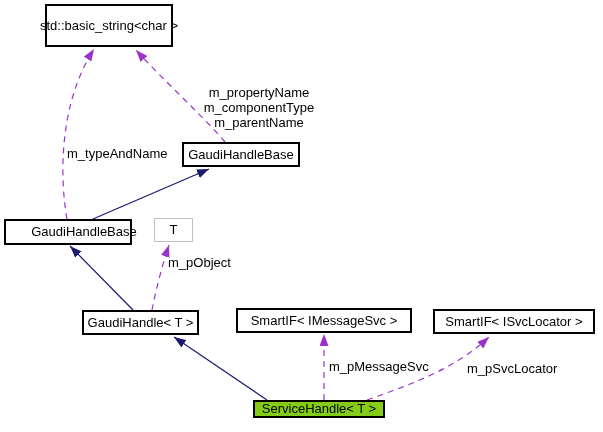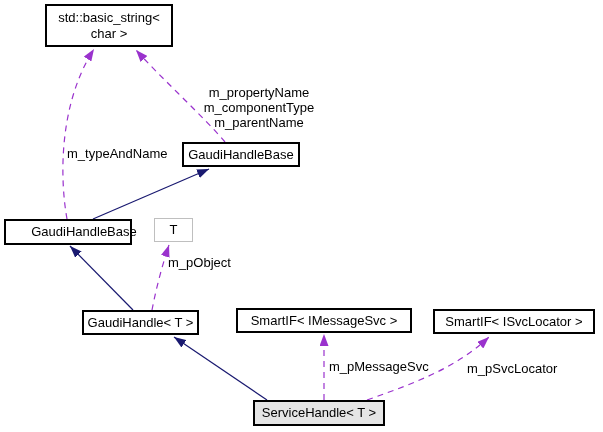--- a/index.html
+++ b/index.html
@@ -17,35 +17,34 @@
     position: absolute;
     left: 0; top: 0;
     width: 603px; height: 432px;
   }
   .node {
     position: absolute;
     box-sizing: border-box;
     background: #ffffff;
     border: 2px solid #000000;
     display: flex;
-    flex-direction: column;
     align-items: center;
     justify-content: center;
     text-align: center;
     line-height: 16px;
     white-space: nowrap;
   }
   .n-string  { left: 45px;  top: 4px;   width: 128px; height: 43px; }
   .n-info    { left: 182px; top: 142px; width: 118px; height: 25px; }
   .n-base    { left: 4px;   top: 219px; width: 128px; height: 26px; padding-left: 32px; }
   .n-t       { left: 154px; top: 218px; width: 39px;  height: 24px; border: 1px solid #bfbfbf; }
   .n-handle  { left: 82px;  top: 310px; width: 117px; height: 25px; }
   .n-imsg    { left: 236px; top: 308px; width: 176px; height: 25px; }
   .n-isvc    { left: 433px; top: 309px; width: 162px; height: 25px; }
-  .n-service { left: 253px; top: 400px; width: 132px; height: 26px; background: #e5e5e5; }
+  .n-service { left: 253px; top: 400px; width: 132px; height: 18px; background: #84cc16; }
   .edge-label {
     position: absolute;
     white-space: nowrap;
     line-height: 15px;
   }
   .lbl-typeandname  { left: 67px;  top: 146px; }
   .lbl-info-members { left: 189px; top: 85px; width: 140px; text-align: center; white-space: normal; }
   .lbl-pobject      { left: 168px; top: 255px; }
   .lbl-pmessagesvc  { left: 329px; top: 359px; }
   .lbl-psvclocator  { left: 467px; top: 361px; }

